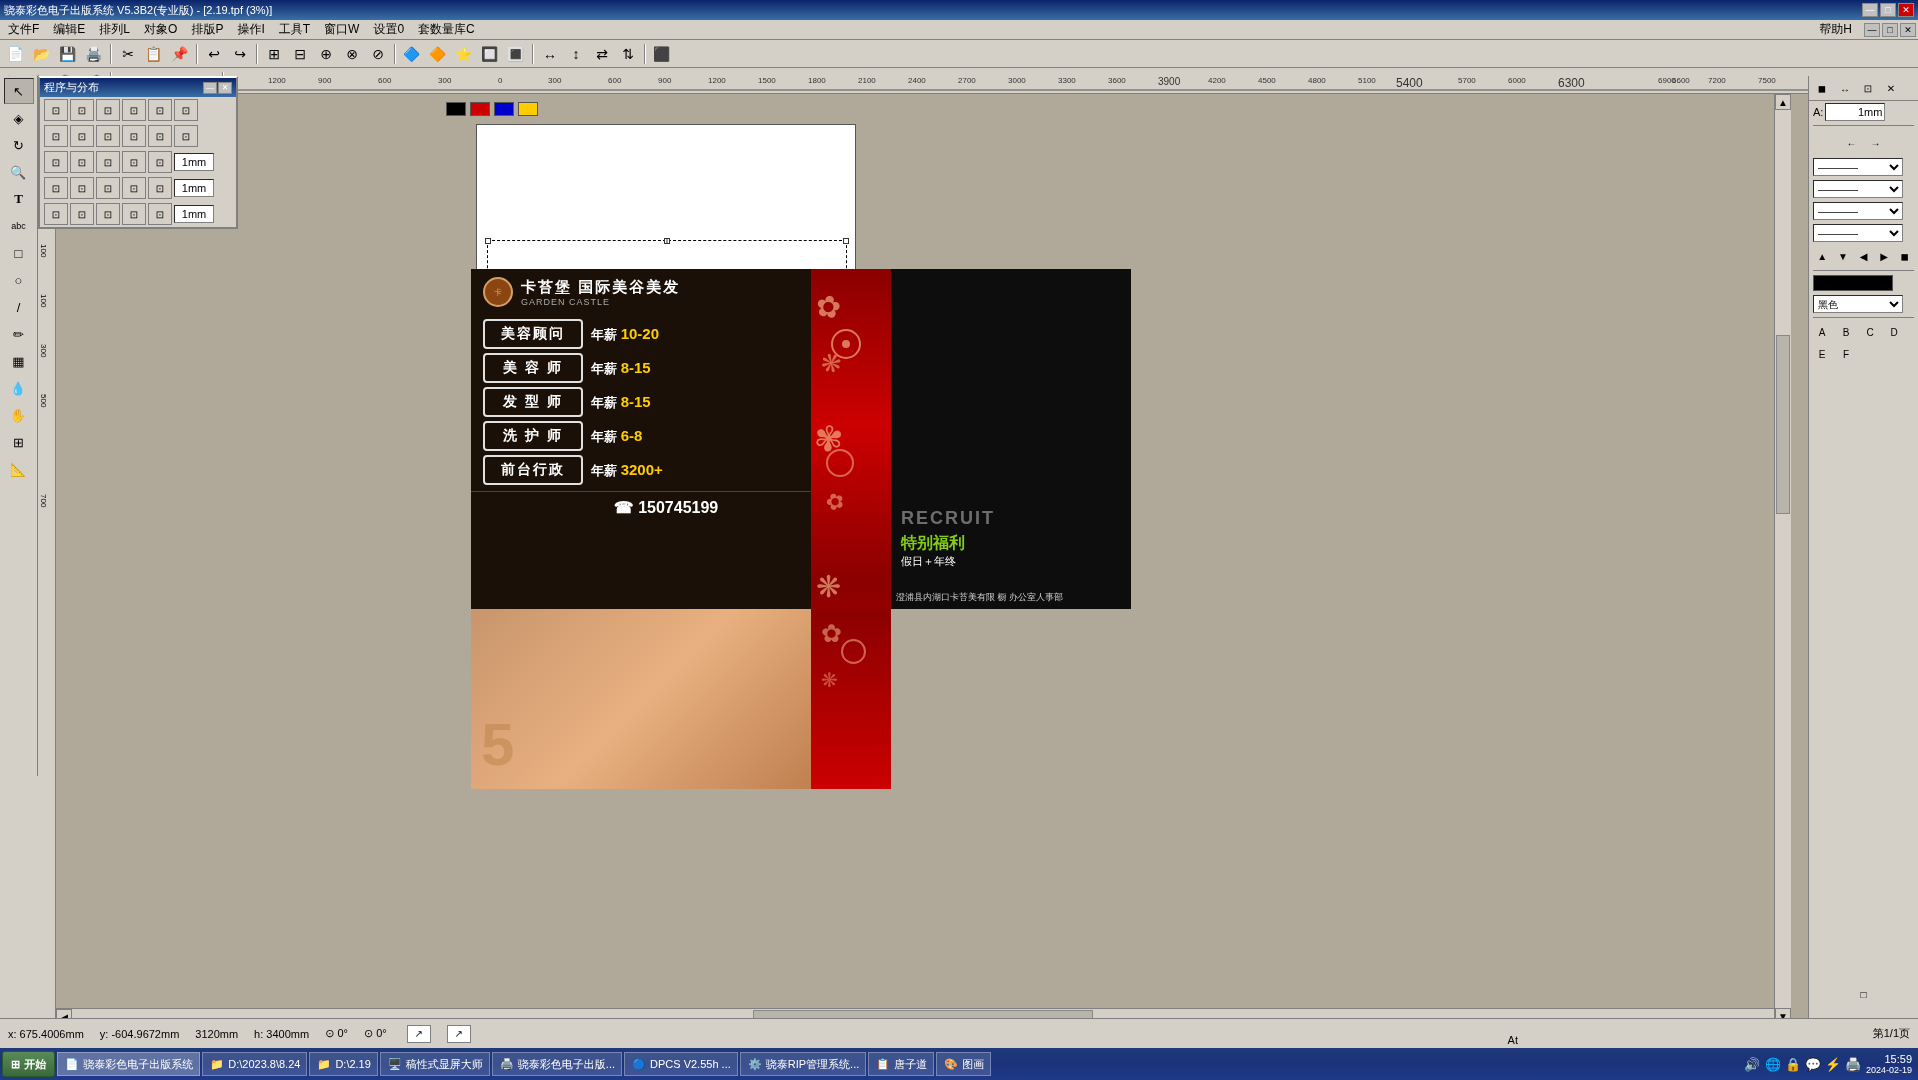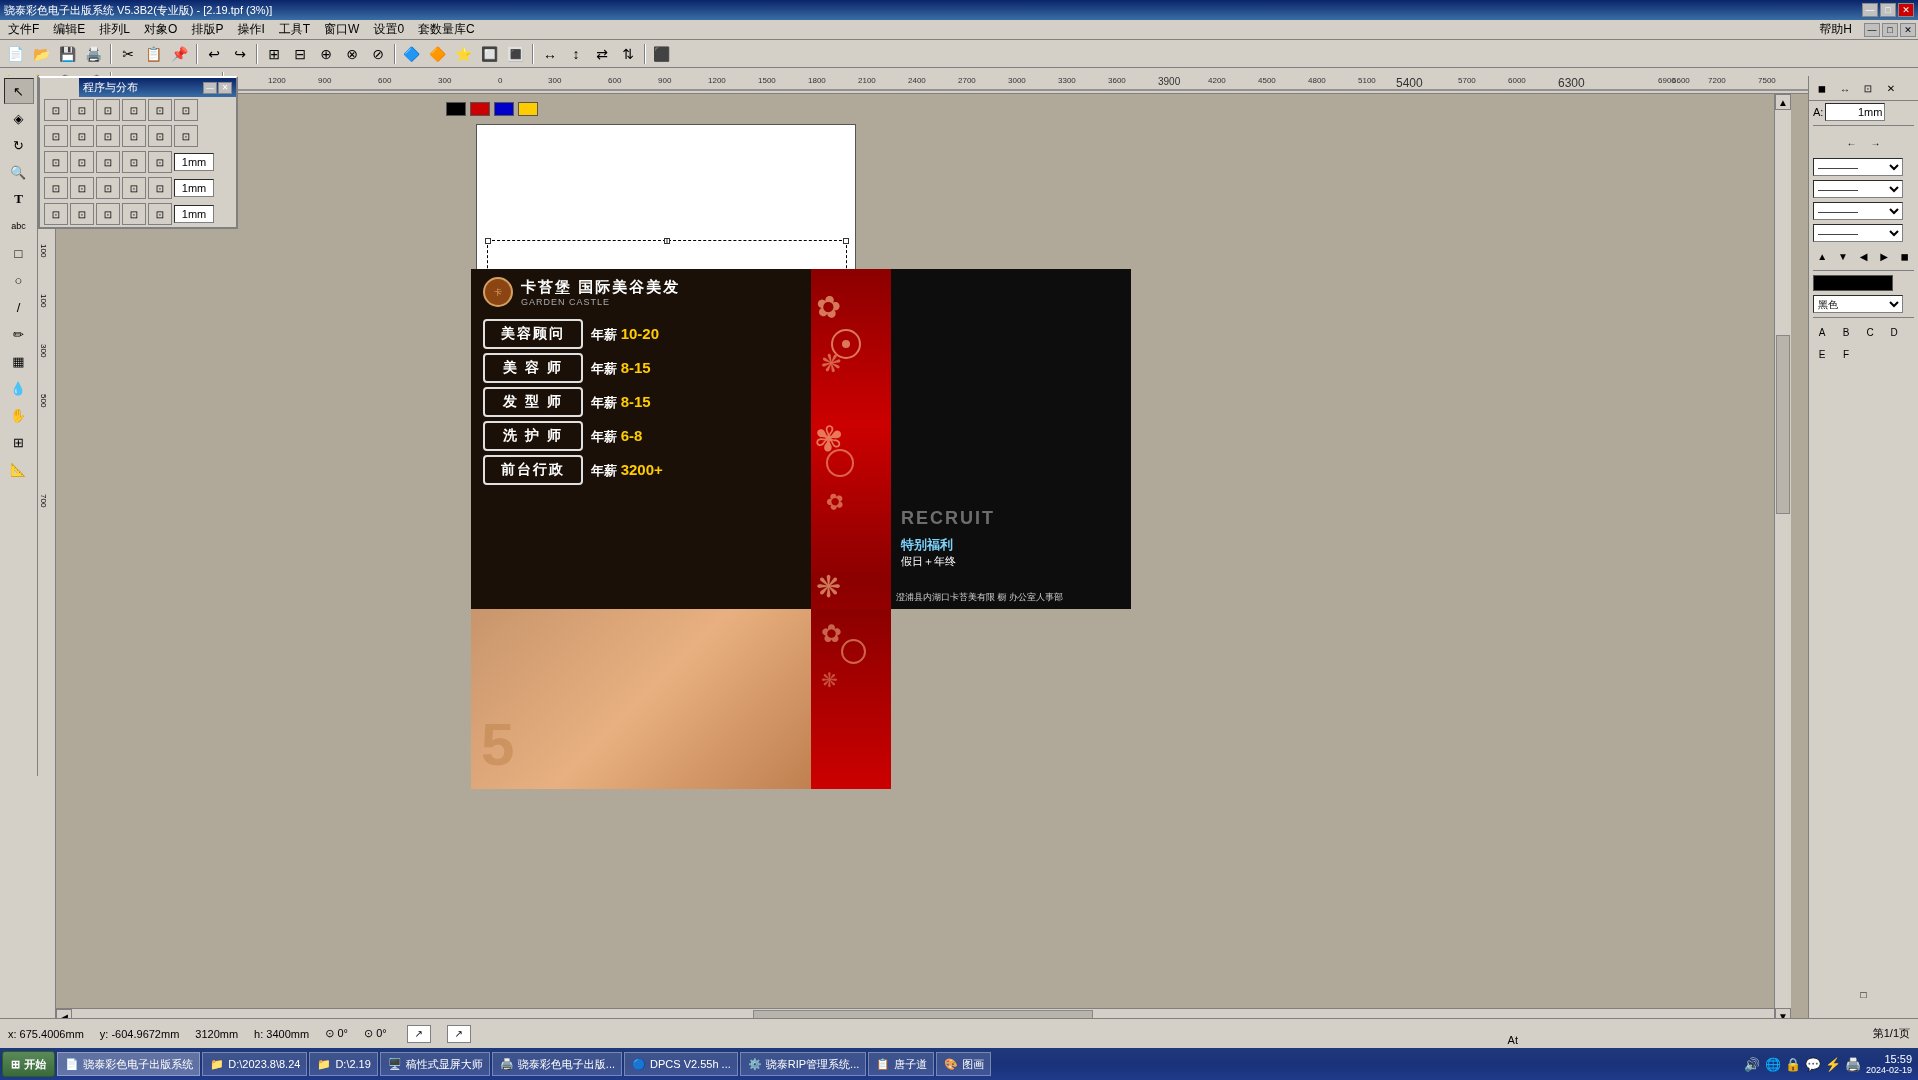--- a/index.html
+++ b/index.html
@@ -141,21 +141,20 @@
       z-index: 10;
     }
     #align-panel-title {
       background: linear-gradient(to bottom, #0a246a, #3a6ea5);
       color: white;
       font-size: 11px;
       padding: 2px 4px;
       display: flex;
       align-items: center;
       justify-content: space-between;
-      margin-left: 39px;
     }
     .align-row {
       display: flex;
       align-items: center;
       gap: 2px;
       padding: 2px 4px;
     }
     .align-btn {
       width: 24px;
       height: 22px;
@@ -711,20 +710,23 @@
         </div>
         <div class="job-row">
           <div class="job-title-box">洗 护 师</div>
           <div style="color:white;font-size:13px;font-weight:bold;">年薪 <span style="color:#ffcc00;font-size:15px">6-8</span></div>
         </div>
         <div class="job-row">
           <div class="job-title-box">前台行政</div>
           <div style="color:white;font-size:13px;font-weight:bold;">年薪 <span style="color:#ffcc00;font-size:15px">3200+</span></div>
         </div>
 
+        <div style="text-align:center;color:white;font-size:16px;font-weight:bold;padding:6px 10px;border-top:1px solid #444;margin-top:6px;">
+          <span>☎ 150745199</span>
+        </div>
       </div>
 
       <div style="position:absolute;left:340px;top:0;width:80px;height:520px;background:linear-gradient(180deg,#8b0000 0%,#cc0000 30%,#8b0000 60%,#cc0000 100%);overflow:hidden;">
 
         <div style="position:absolute;top:20px;left:5px;font-size:30px;color:rgba(255,200,150,0.6);transform:rotate(10deg)">✿</div>
         <div style="position:absolute;top:80px;left:10px;font-size:25px;color:rgba(255,200,150,0.5);transform:rotate(-15deg)">❋</div>
         <div style="position:absolute;top:150px;left:3px;font-size:35px;color:rgba(255,200,150,0.6);transform:rotate(5deg)">✾</div>
         <div style="position:absolute;top:220px;left:15px;font-size:22px;color:rgba(255,200,150,0.5);transform:rotate(-20deg)">✿</div>
         <div style="position:absolute;top:300px;left:5px;font-size:30px;color:rgba(255,200,150,0.6)">❋</div>
         <div style="position:absolute;top:380px;left:10px;font-size:28px;color:rgba(255,200,150,0.5);transform:rotate(12deg)">✾</div>
@@ -736,21 +738,21 @@
         <div style="position:absolute;top:180px;left:15px;width:28px;height:28px;border:2px solid rgba(255,200,150,0.5);border-radius:50%"></div>
         <div style="position:absolute;top:350px;left:20px;width:32px;height:32px;border:2px solid rgba(255,200,150,0.6);border-radius:50%"></div>
       </div>
 
       <div style="position:absolute;left:420px;top:0;width:240px;height:340px;background:#0d0d0d;overflow:hidden;">
 
 
         <div style="position:absolute;bottom:80px;left:10px;font-size:18px;color:rgba(255,255,255,0.4);letter-spacing:2px;font-weight:bold">RECRUIT</div>
 
         <div style="position:absolute;bottom:40px;left:10px;">
-          <div style="color:#7dd3fc;font-size:13px;font-weight:bold">特别福利</div>
+          <div style="color:#84cc16;font-size:16px;font-weight:bold">特别福利</div>
           <div style="color:white;font-size:11px">假日＋年终</div>
         </div>
 
         <div style="position:absolute;bottom:5px;left:5px;right:5px;font-size:9px;color:#ccc;line-height:1.3">
           <span>澄浦县内湖口卡苔美有限  橱 办公室人事部</span>
         </div>
       </div>
 
       <div style="position:absolute;left:0;top:340px;width:340px;height:180px;background:linear-gradient(135deg,#c8956c 0%,#e8b080 50%,#c08050 100%);overflow:hidden;">
 

